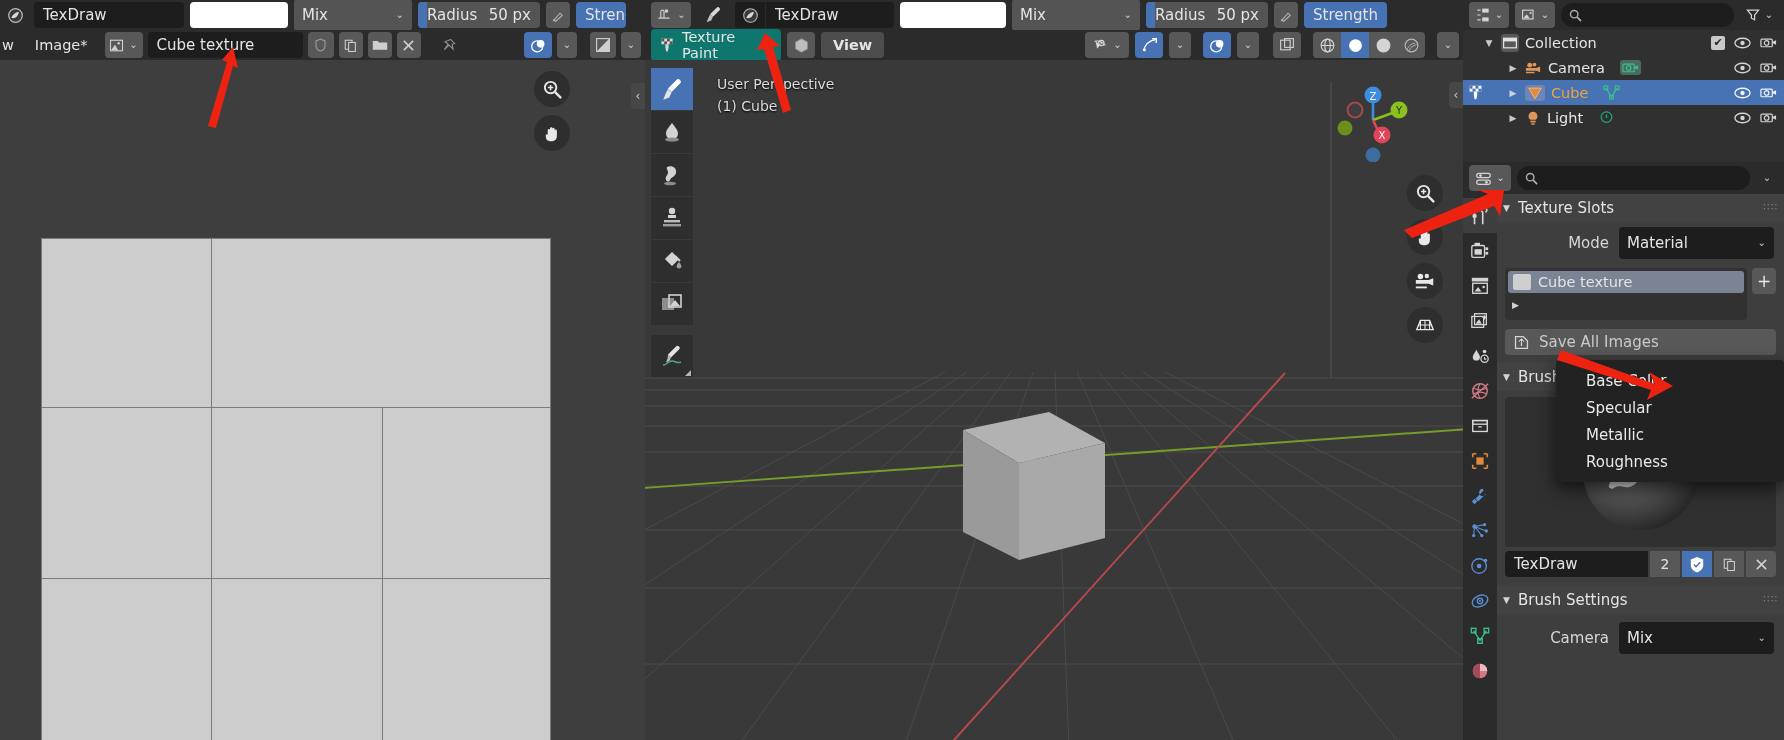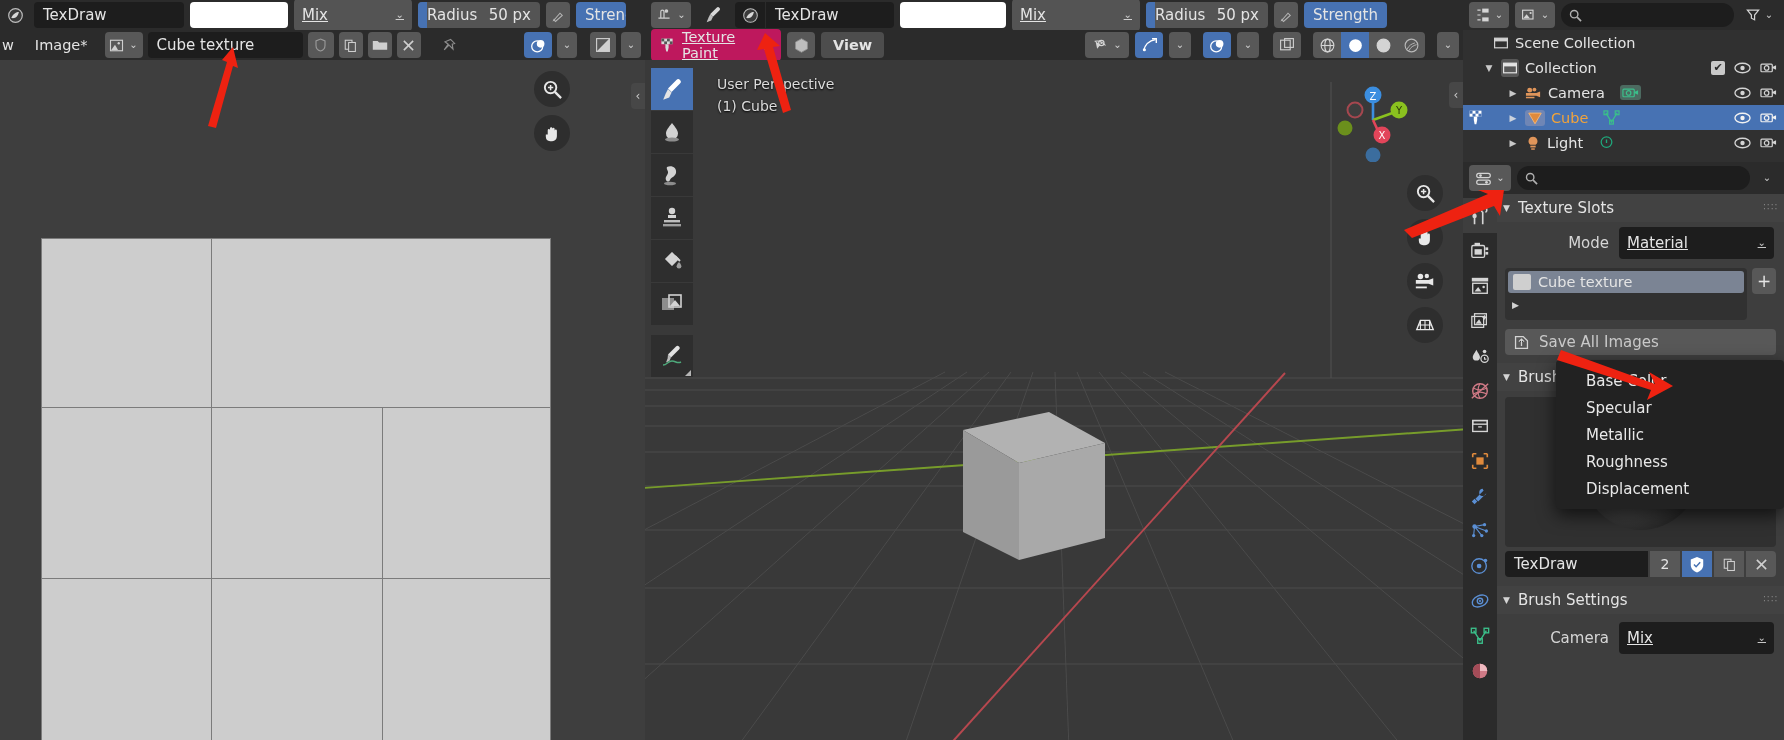--- a/index.html
+++ b/index.html
@@ -8,21 +8,21 @@
     width:1784px; height:740px; overflow:hidden;
     font-family:"DejaVu Sans", sans-serif;
     font-size:15px; color:#e4e4e4;
     -webkit-font-smoothing:antialiased;
   }
   .app{ position:relative; width:1784px; height:740px; background:#303030; }
   .field{ background:#1d1d1d; border-radius:4px; height:26px; display:flex; align-items:center; padding:0 9px; color:#e4e4e4; }
   .btn{ background:#585858; border-radius:4px; height:26px; display:flex; align-items:center; justify-content:center; padding:0 9px; }
   .btn.dark{ background:#454545;font-weight:bold; }
   .btn.blue{ background:#4772b3; }
-  .sel{ background:#545454; border-radius:4px; height:32px; display:flex; align-items:center; padding:16px 8px; justify-content:space-between;text-decoration:underline; }
+  .sel{ background:#545454; border-radius:4px; height:32px; display:flex; align-items:center; padding:16px 8px; justify-content:space-between; }
   .chev{ font-size:10px; opacity:.85; margin-left:7px; line-height:1; }
   .slider{ position:relative; background:#545454; border-radius:4px; height:26px; display:flex; align-items:center;
            justify-content:space-between; padding:0 9px; overflow:hidden; }
   .slider .fillbar{ position:absolute; left:0; top:0; bottom:0; background:#4772b3; }
   .slider span{ position:relative; z-index:2; }
   .icobtn{ width:30px; height:26px; border-radius:4px; background:#585858; display:flex; align-items:center; justify-content:center; }
   .icobtn.flat{ background:transparent; }
   .icobtn.blue{ background:#4772b3; }
   svg{ display:block; }
 
@@ -269,21 +269,21 @@
             <path d="M4 16l8-9 3 3-9 8z" fill="none" stroke="#b5b5b5" stroke-width="1.4"></path>
             <path d="M2 18l4-2-2-2z" fill="#b5b5b5"></path>
           </svg>
       </div>
       <div class="btn blue" style="width:83px;justify-content:flex-start">
         <span>Strength</span>
       </div>
     </div>
 
     <div id="vp-header2">
-      <div class="sel" style="width:130px;background:#be185d">
+      <div class="sel" style="width:130px;background:#0f766e">
         <span style="display:flex;align-items:center;gap:7px">
           <span style="display:flex">
             <svg width="16" height="16" viewBox="0 0 20 20">
                 <rect x="3" y="2" width="14" height="7" fill="#d8d8d8"></rect>
                 <rect x="3" y="2" width="3.5" height="3.5" fill="#555"></rect>
                 <rect x="10" y="2" width="3.5" height="3.5" fill="#555"></rect>
                 <rect x="6.5" y="5.5" width="3.5" height="3.5" fill="#555"></rect>
                 <rect x="13.5" y="5.5" width="3.5" height="3.5" fill="#555"></rect>
                 <path d="M8 9h4v4l-1 5h-2l-1-5z" fill="#d8d8d8"></path>
               </svg>
@@ -558,29 +558,20 @@
       <div class="icobtn flat" style="width:38px;gap:3px">
         <svg width="16" height="16" viewBox="0 0 20 20">
             <path d="M3 4h14l-5 6v6l-4-2v-4z" fill="none" stroke="#d4d4d4" stroke-width="1.5"></path>
           </svg>
         <span class="chev" style="margin-left:1px">⌄</span>
       </div>
     </div>
 
     <div class="ol-rows">
 
-      <div class="ol-row" style="padding-left:30px">
-        <span style="display:flex">
-          <svg width="16" height="16" viewBox="0 0 20 20">
-              <rect x="2" y="4" width="16" height="12" fill="none" stroke="#d1d1d1" stroke-width="1.5"></rect>
-              <rect x="2" y="4" width="16" height="4" fill="#d1d1d1"></rect>
-            </svg>
-        </span>
-        <span class="nm">Scene Collection</span>
-      </div>
 
       <div class="ol-row" style="padding-left:18px">
         <span class="disc">▼</span>
         <span style="display:flex;margin-left:4px;background:#585858;border-radius:3px;padding:1px">
           <svg width="16" height="16" viewBox="0 0 20 20">
               <rect x="2" y="4" width="16" height="12" fill="none" stroke="#e4e4e4" stroke-width="1.5"></rect>
               <rect x="2" y="4" width="16" height="4" fill="#e4e4e4"></rect>
             </svg>
         </span>
         <span class="nm">Collection</span>
@@ -967,23 +958,20 @@
       </div>
     <div class="mi">
         <span>Specular</span>
       </div>
     <div class="mi">
         <span>Metallic</span>
       </div>
     <div class="mi">
         <span>Roughness</span>
       </div>
-    <div class="mi">
-        <span>Displacement</span>
-      </div>
   </div>
 
   <svg class="arrow" style="left:200px;top:44px" width="100" height="95" viewBox="0 0 100 95">
     <path d="M33 3 L22 16 L27 18 L8 82 L16 84 L33 22 L38 24 Z" fill="#ee2211"></path>
   </svg>
   <svg class="arrow" style="left:755px;top:30px" width="70" height="90" viewBox="0 0 70 90">
     <path d="M10 3 L2 20 L9 19 L28 83 L36 80 L18 17 L25 16 Z" fill="#ee2211"></path>
   </svg>
   <svg class="arrow" style="left:1400px;top:188px" width="108" height="52" viewBox="0 0 108 52">
     <path d="M4 42 L88 6 L78 2 L104 2 L100 28 L94 18 L12 50 Z" fill="#ee2211"></path>

